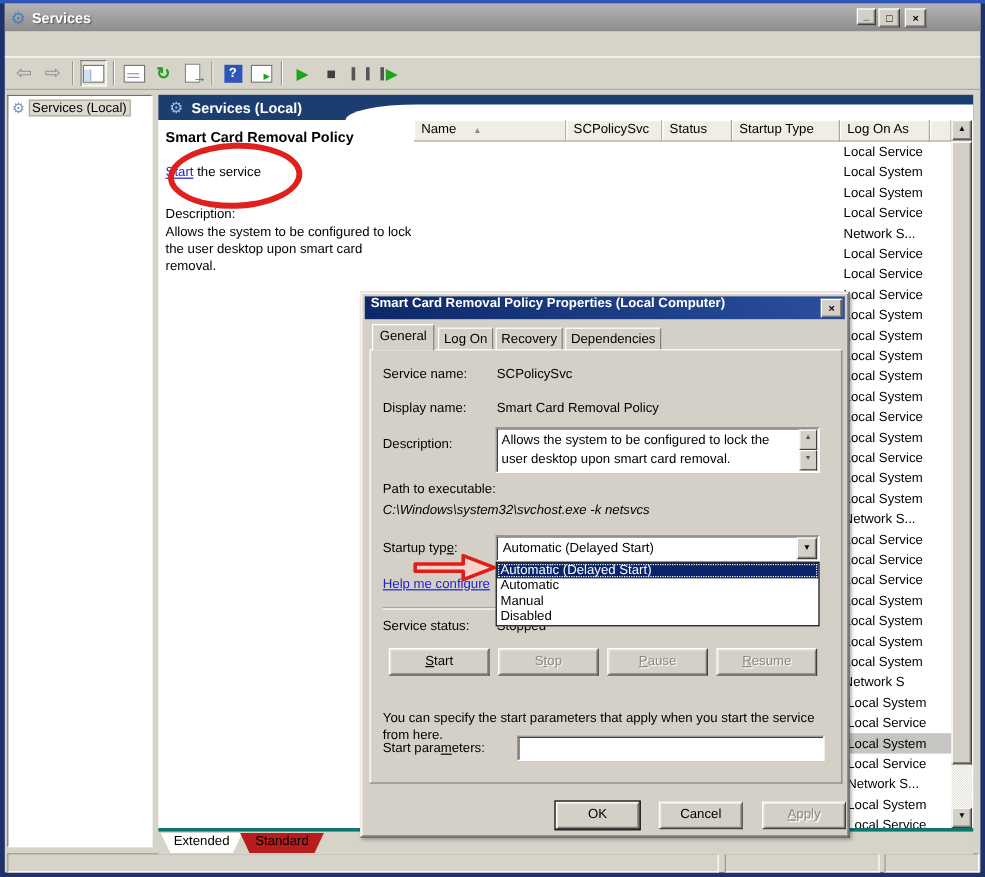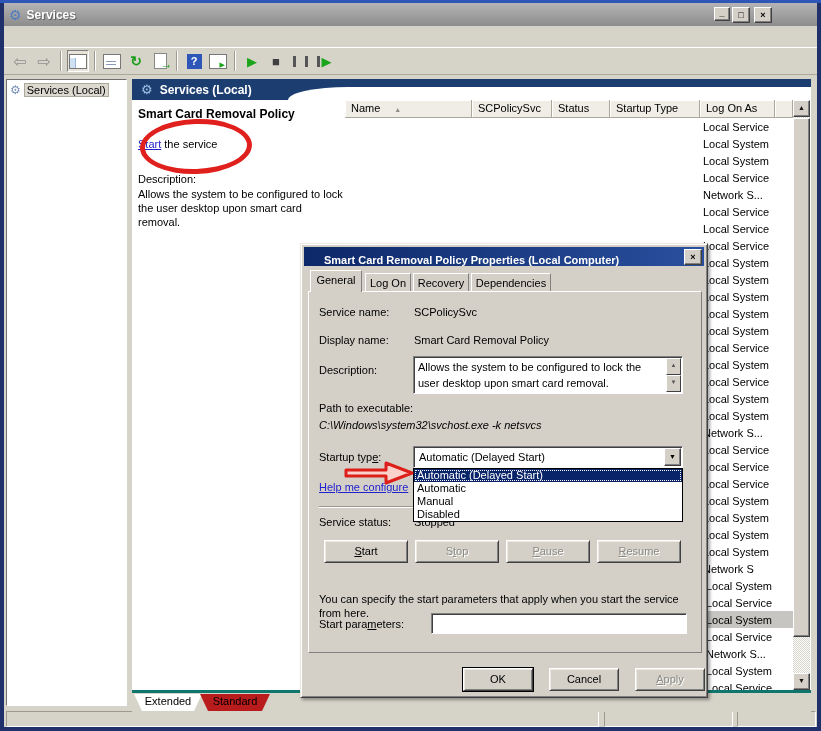--- a/index.html
+++ b/index.html
@@ -115,21 +115,21 @@
                  border-radius:50%; transform:rotate(-2deg); z-index:6; }
   .red-arrow { position:absolute; left:344px; top:460px; z-index:20; }
 
   
   #dialog { position:absolute; left:300px; top:243px; width:408px; height:455px; background:#D4D0C8;
             border:1px solid; border-color:#ECE9E2 #404040 #404040 #ECE9E2;
             box-shadow:inset 1px 1px 0 #fff, inset -1px -1px 0 #808080, 2px 2px 3px rgba(0,0,0,0.35);
             box-sizing:border-box; z-index:10; }
   .dcap { position:absolute; left:3px; top:3px; width:400px; height:19px;
           background:linear-gradient(90deg,#0D2868,#2A4F9E); color:#fff; font-weight:bold;
-          display:flex; align-items:flex-end; padding-left:20px; box-sizing:border-box; }
+          display:flex; align-items:flex-start; padding-left:5px; box-sizing:border-box; }
   .dclose { position:absolute; right:5px; top:5px; width:16px; height:14px; background:#D4D0C8; border:1px solid;
             border-color:#fff #404040 #404040 #fff; box-shadow:inset -1px -1px 0 #808080; font-size:9px;
             font-weight:bold; display:flex; align-items:center; justify-content:center; z-index:2; }
   .dtab { position:absolute; box-sizing:border-box; background:#D4D0C8; border:1px solid;
           border-color:#fff #808080 #D4D0C8 #fff; border-bottom:none; text-align:center; padding-top:3px; }
   .dt0 { left:9px;  top:26px; width:52px; height:22px; z-index:3; }
   .dt1 { left:64px; top:29px; width:46px; height:19px; }
   .dt2 { left:112px; top:29px; width:56px; height:19px; }
   .dt3 { left:170px; top:29px; width:80px; height:19px; }
   .dpage { position:absolute; left:7px; top:47px; width:394px; height:362px; border:1px solid;

